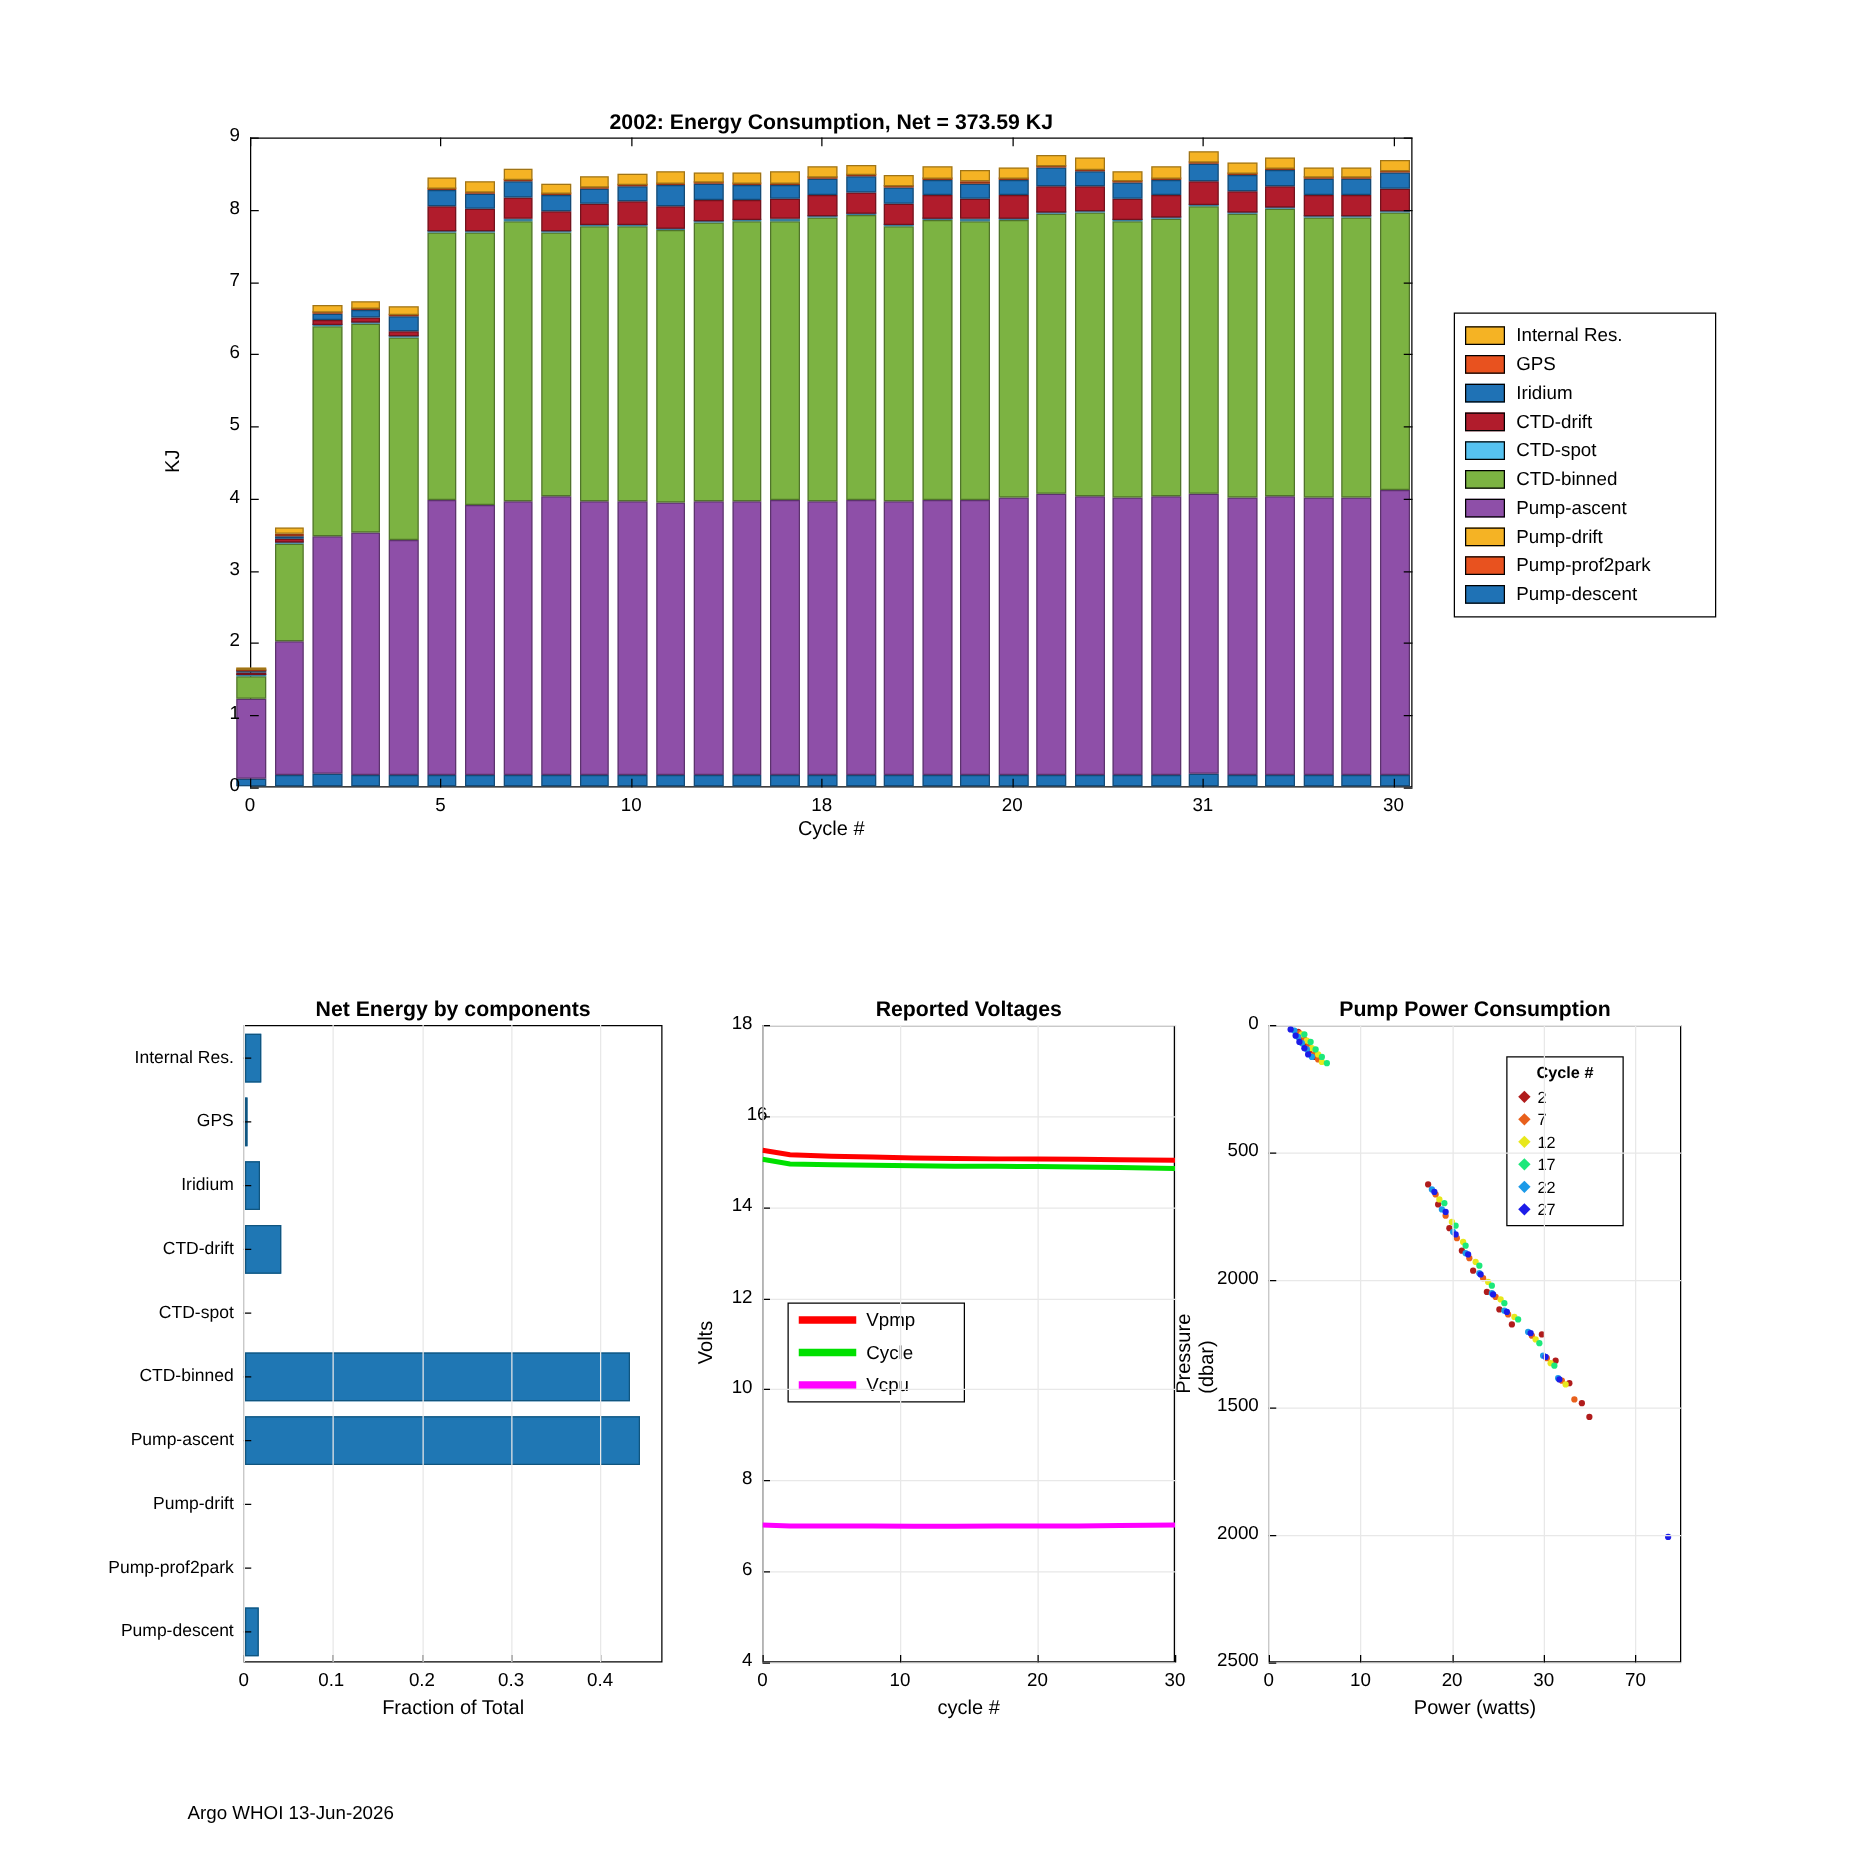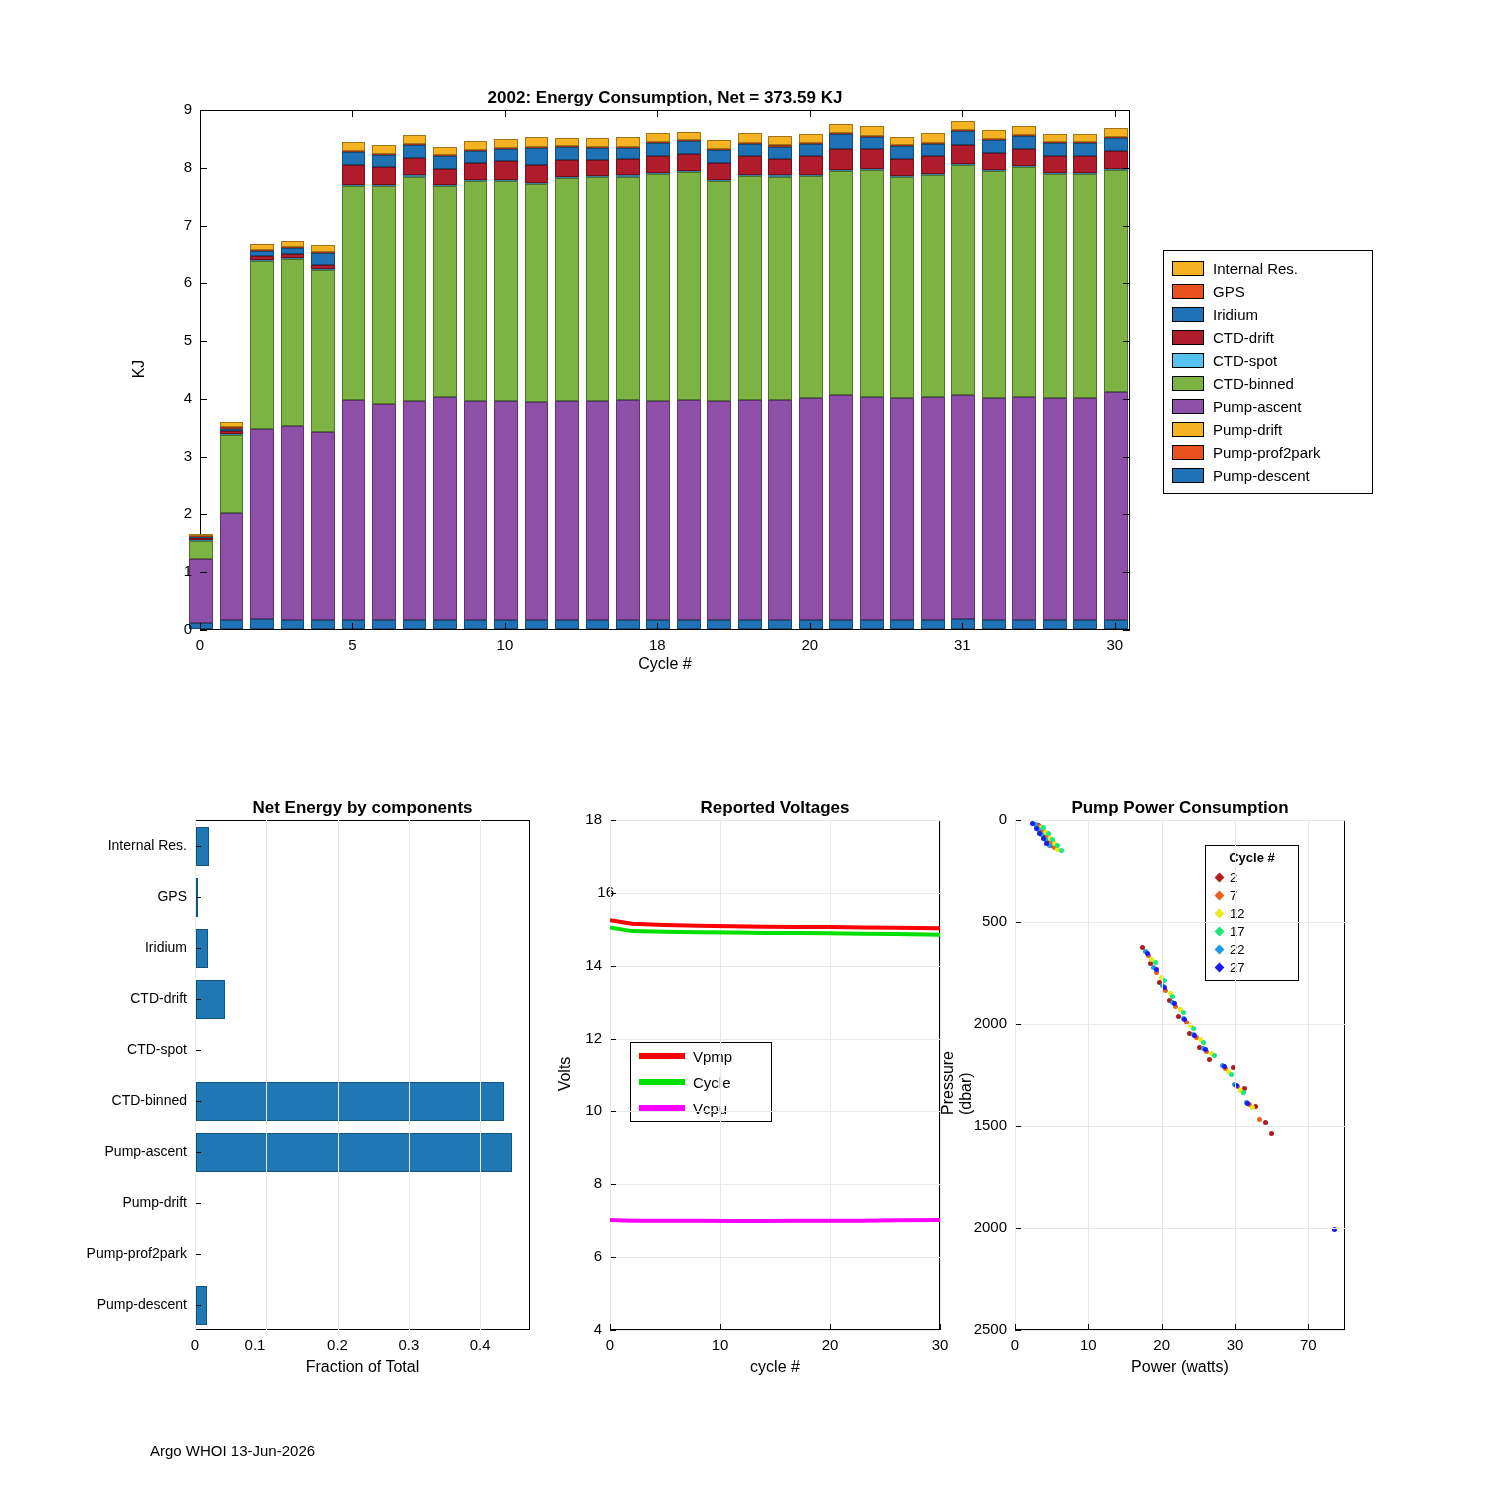--- a/index.html
+++ b/index.html
@@ -646,21 +646,21 @@
 <div class="tickmark" style="left:195px;top:1202.5px;width:6px;height:1px;"></div>
 <div class="ylabel-h" style="left:5px;top:1244.5px;width:182px;">Pump-prof2park</div>
 <div class="tickmark" style="left:195px;top:1253.5px;width:6px;height:1px;"></div>
 <div class="ylabel-h" style="left:5px;top:1295.5px;width:182px;">Pump-descent</div>
 <div class="tickmark" style="left:195px;top:1304.5px;width:6px;height:1px;"></div>
 <div class="tickmark" style="left:195px;top:1324px;width:1px;height:6px;"></div>
 <div class="grid" style="left:195px;top:820px;width:1px;height:510px;"></div>
 <div class="tick" style="left:175px;top:1336px;width:40px;text-align:center;">0</div>
 <div class="tickmark" style="left:266.2765957446809px;top:1324px;width:1px;height:6px;"></div>
 <div class="grid" style="left:266.2765957446809px;top:820px;width:1px;height:510px;"></div>
-<div class="tick" style="left:235px;top:1336px;width:40px;text-align:center;">0.1</div>
+<div class="tick" style="left:245px;top:1336px;width:40px;text-align:center;">0.1</div>
 <div class="tickmark" style="left:337.5531914893617px;top:1324px;width:1px;height:6px;"></div>
 <div class="grid" style="left:337.5531914893617px;top:820px;width:1px;height:510px;"></div>
 <div class="tick" style="left:317.5531914893617px;top:1336px;width:40px;text-align:center;">0.2</div>
 <div class="tickmark" style="left:408.82978723404256px;top:1324px;width:1px;height:6px;"></div>
 <div class="grid" style="left:408.82978723404256px;top:820px;width:1px;height:510px;"></div>
 <div class="tick" style="left:388.82978723404256px;top:1336px;width:40px;text-align:center;">0.3</div>
 <div class="tickmark" style="left:480.10638297872345px;top:1324px;width:1px;height:6px;"></div>
 <div class="grid" style="left:480.10638297872345px;top:820px;width:1px;height:510px;"></div>
 <div class="tick" style="left:460.10638297872345px;top:1336px;width:40px;text-align:center;">0.4</div>
 <div class="grid" style="left:610px;top:1330px;width:330px;height:1px;"></div>

